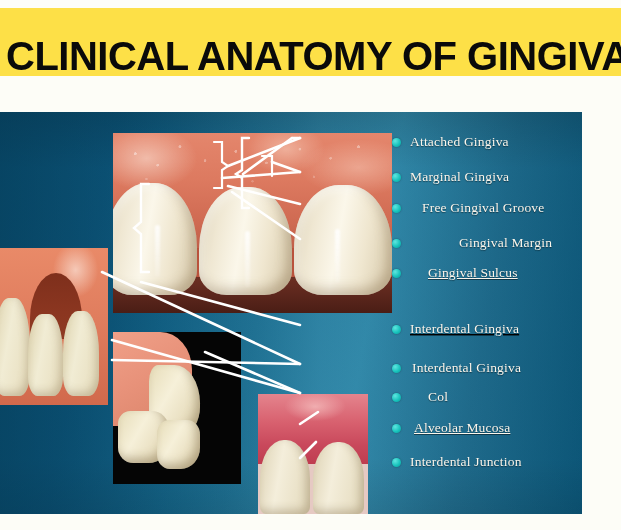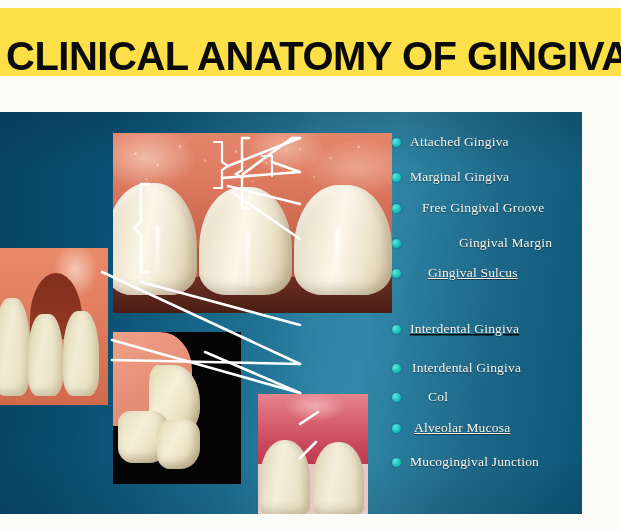--- a/index.html
+++ b/index.html
@@ -276,17 +276,17 @@
       <div class="label-row" style="top: 277px;">
         <span class="bullet"></span>
         <span class="label-text" style="margin-left: 18px;">Col</span>
       </div>
       <div class="label-row" style="top: 308px;">
         <span class="bullet"></span>
         <span class="label-text" style="margin-left: 4px; text-decoration: underline;">Alveolar Mucosa</span>
       </div>
       <div class="label-row" style="top: 342px;">
         <span class="bullet"></span>
-        <span class="label-text" style="margin-left: 0px;">Mucogingival Junction</span>
+        <span class="label-text" style="margin-left: 0px;">Interdental Junction</span>
       </div>
     </div>
 
 </div>
 
 </body></html>

